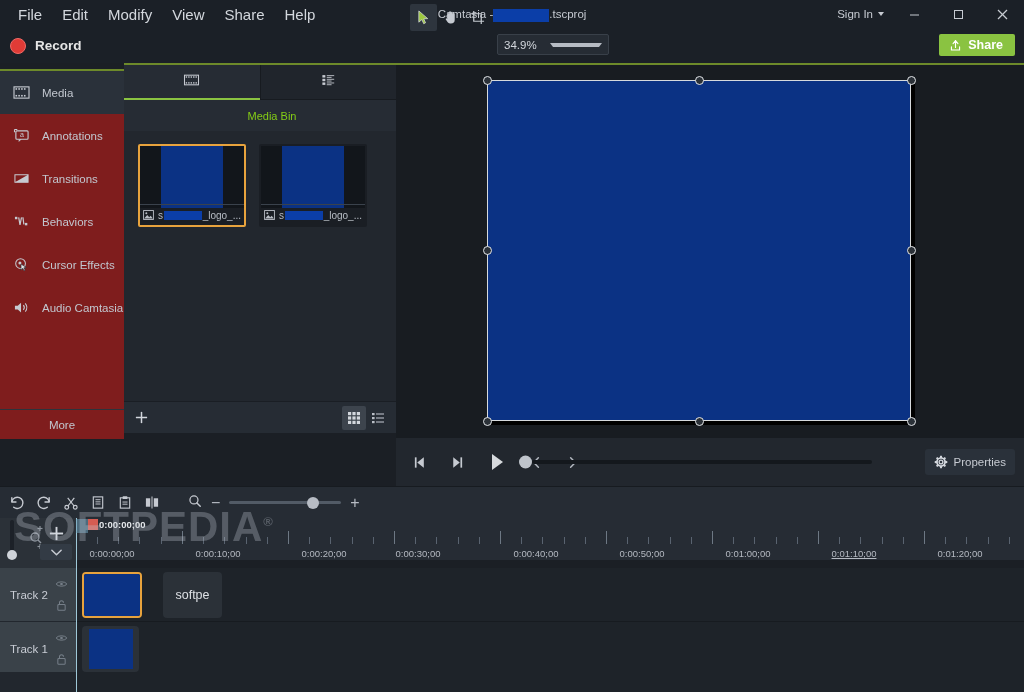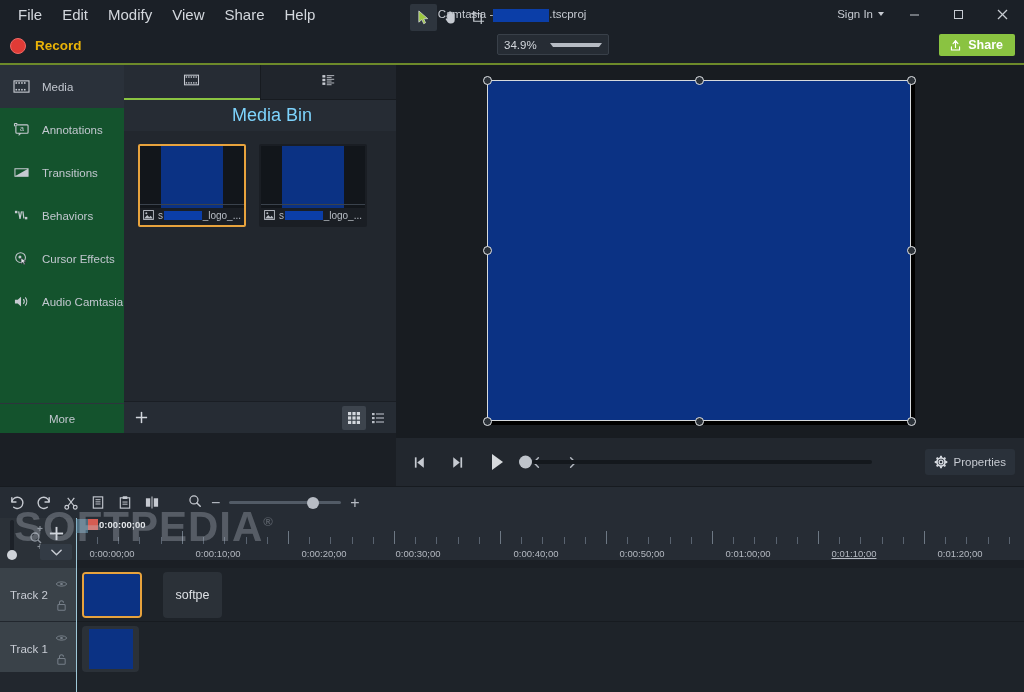--- a/index.html
+++ b/index.html
@@ -57,21 +57,21 @@
     background: #1b2027; display: flex; align-items: center;
   }
   .record-btn {
     display: flex; align-items: center; gap: 9px; padding: 0 10px 0 10px;
     height: 35px; cursor: pointer;
   }
   .record-dot {
     width: 16px; height: 16px; border-radius: 50%; background: #e03b36;
     border: 1px solid #f06a66;
   }
-  .record-label { font-size: 13.5px; color: #eab308; font-weight: bold; }
+  .record-label { font-size: 13.5px; color: #e5e5e5; font-weight: bold; }
 
   .tool-group {
     position: absolute; left: 410px; top: 4px; display: flex; align-items: center; gap: 0;
   }
   .tool-btn {
     width: 27px; height: 27px; display: flex; align-items: center;
     justify-content: center; cursor: pointer; border-radius: 2px;
   }
   .tool-btn.active { background: #2e353e; }
 
@@ -85,22 +85,22 @@
 
   .share-btn {
     position: absolute; right: 9px; top: 34px; height: 22px;
     background: #8ac341; border-radius: 2px; display: flex;
     align-items: center; gap: 6px; padding: 0 12px 0 10px; cursor: pointer;
   }
   .share-btn span { font-size: 12.5px; color: #ffffff; font-weight: bold; }
 
   
   .sidebar {
-    position: absolute; left: 0; top: 63px; width: 124px; height: 370px;
-    background: #14532d; border-top: 2px solid #6d8a2a;
+    position: absolute; left: 0; top: 69px; width: 124px; height: 370px;
+    background: #7f1d1d; border-top: 2px solid #6d8a2a;
   }
   .side-item {
     height: 43px; display: flex; align-items: center; gap: 11px;
     padding-left: 11px; cursor: pointer;
   }
   .side-item.active { background: #2a313a; }
   .side-ico {
     width: 20px; height: 20px; display: flex; align-items: center;
     justify-content: center; flex: 0 0 20px;
   }
@@ -125,21 +125,21 @@
   .bin-tab.active { background: #262c34; }
   .bin-tab.active::after {
     content: ""; position: absolute; left: 0; right: 0; bottom: -1px;
     height: 2px; background: #8ac341;
   }
   .bin-tab + .bin-tab { border-left: 1px solid #171b20; }
   .bin-title {
     height: 31px; background: #262c34; display: flex; align-items: center;
     justify-content: center;
   }
-  .bin-title span { font-size: 18px; color: #7dd3fc; margin-left: 24px; }
+  .bin-title span { font-size: 11px; color: #84cc16; margin-left: 24px; }
   .bin-grid {
     position: absolute; left: 0; top: 67px; right: 0; bottom: 32px;
     padding: 12px 0 0 14px; display: flex; flex-wrap: wrap; gap: 13px;
     align-content: flex-start;
   }
   .bin-thumb {
     width: 108px; height: 83px; background: #1a1e24; border: 2px solid transparent;
     border-radius: 2px; cursor: pointer; position: relative; overflow: hidden;
   }
   .bin-thumb.selected { border-color: #e8a33d; }

